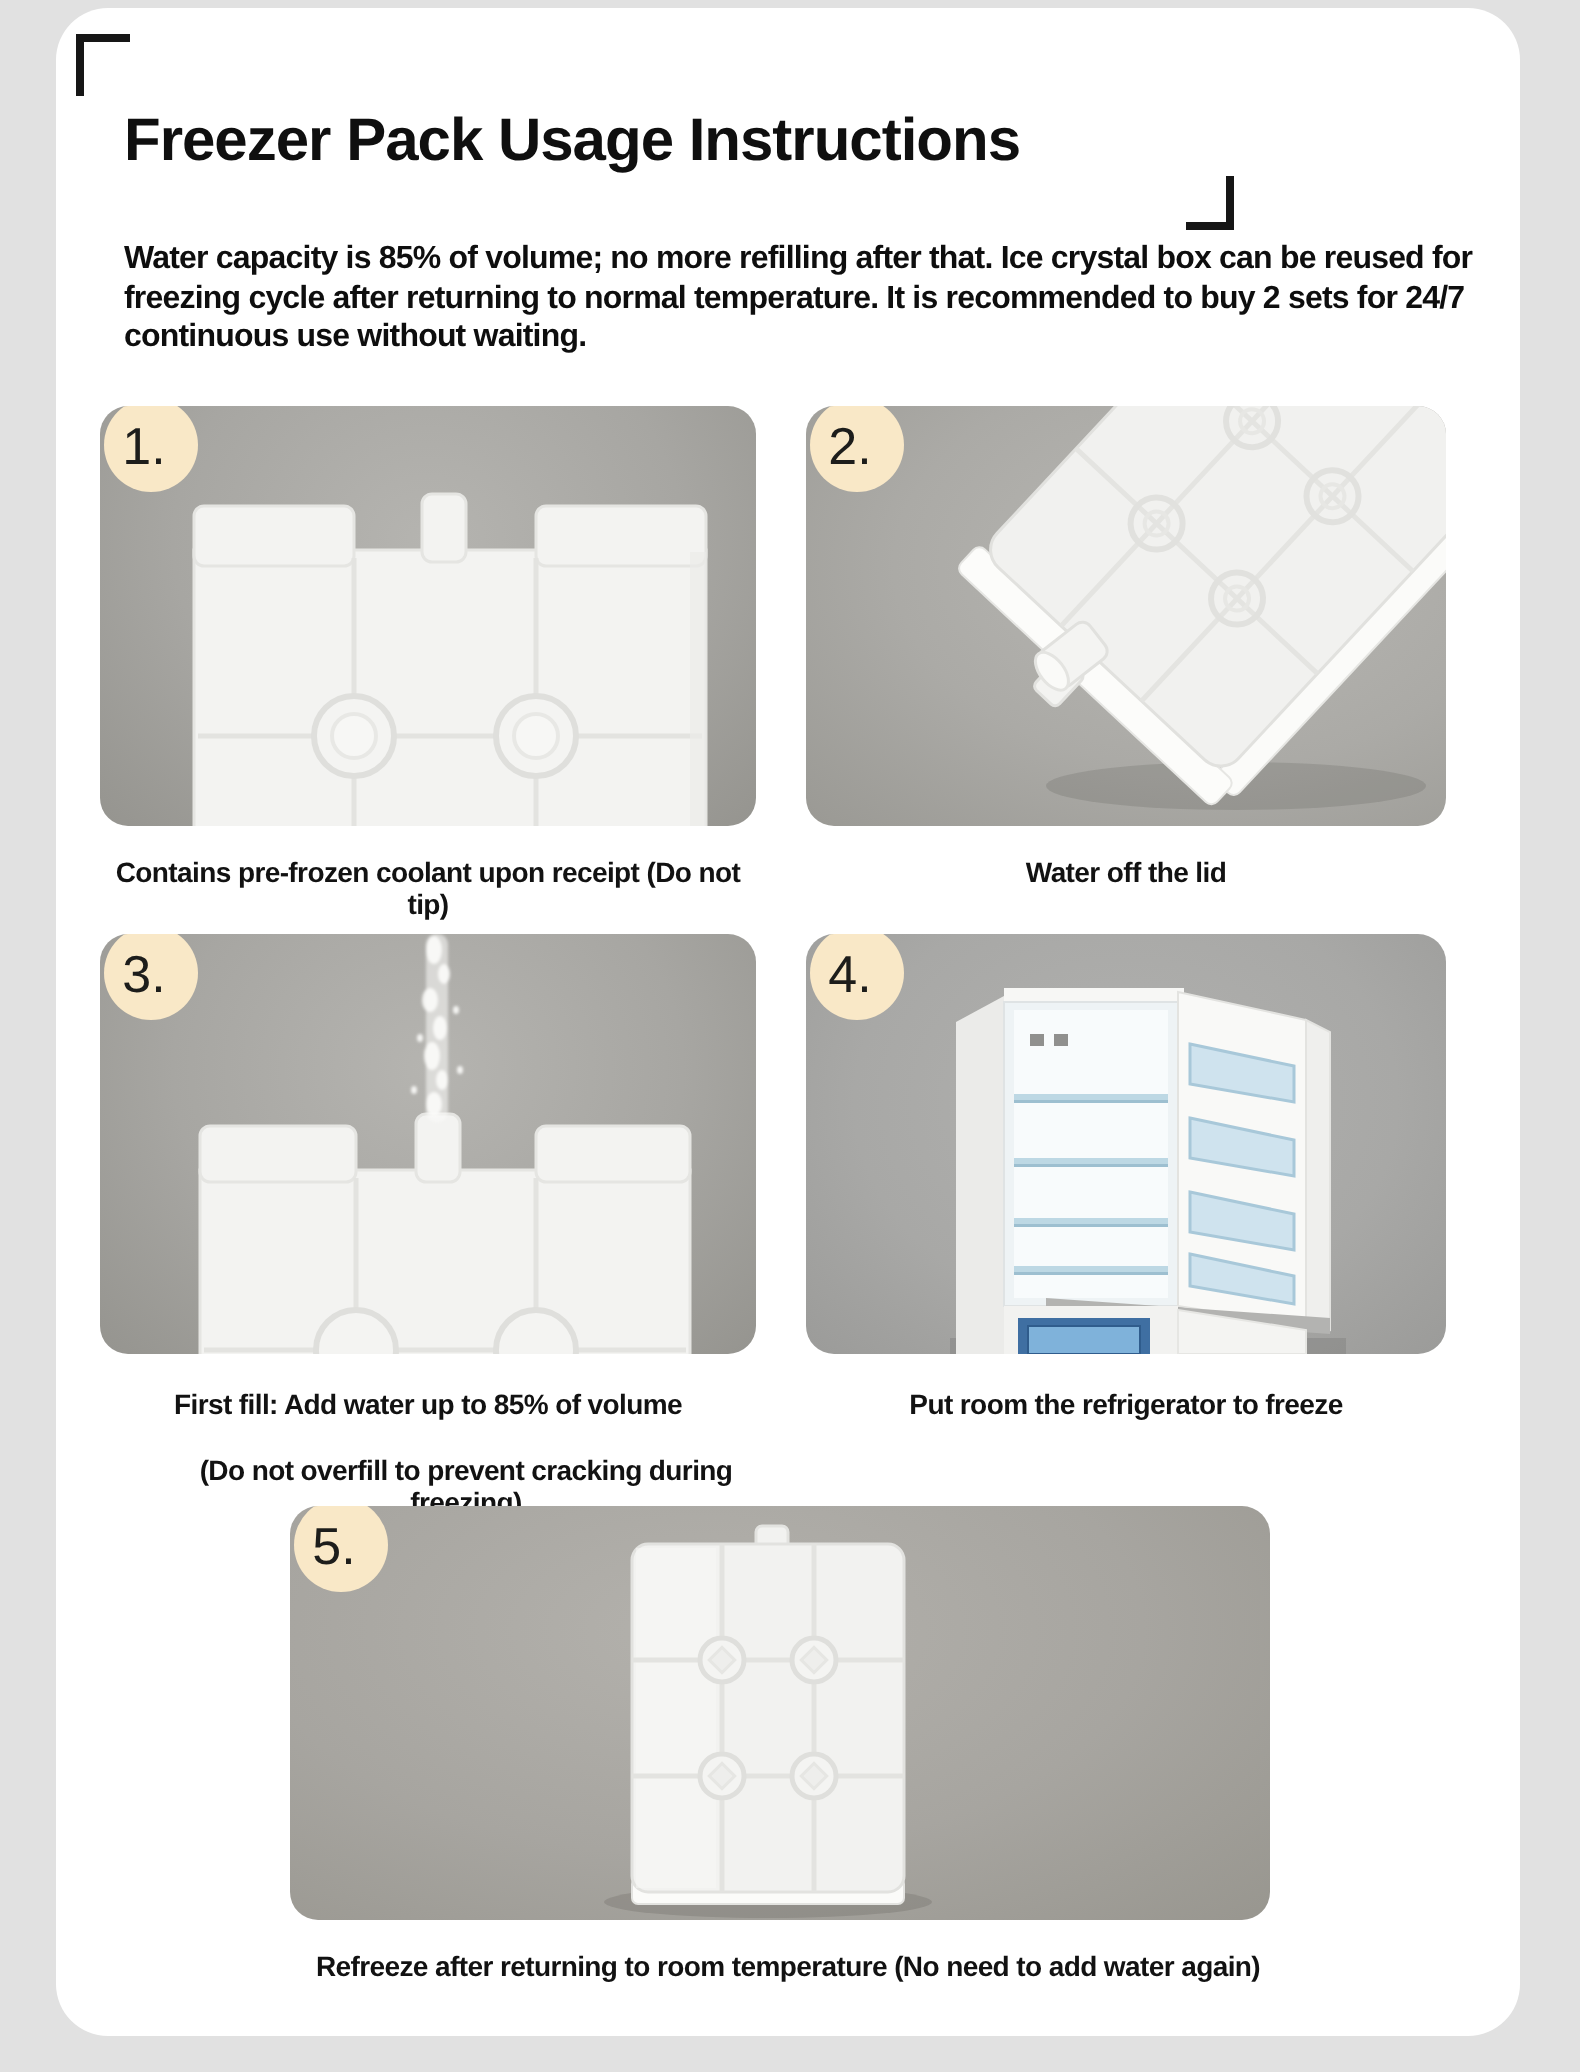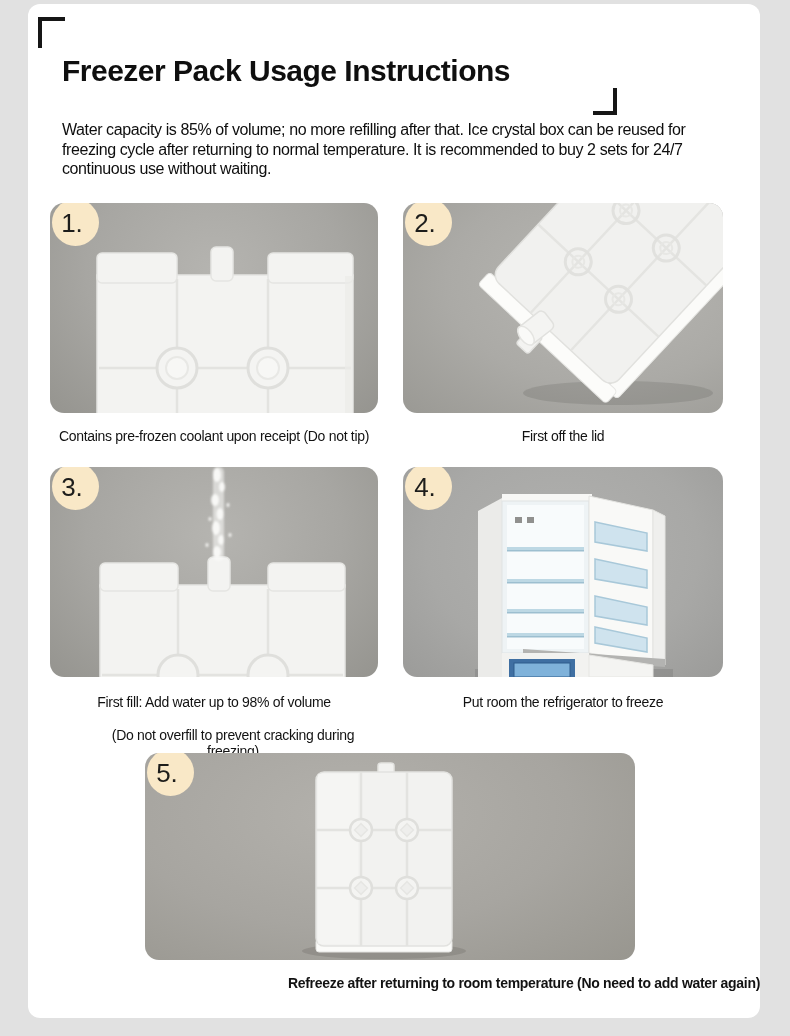--- a/index.html
+++ b/index.html
@@ -4,34 +4,34 @@
 <style>
   html,body{margin:0;padding:0;}
   body{
     width:790px;height:1036px;position:relative;overflow:hidden;
     background:#e1e1e1;
     font-family:"Liberation Sans",sans-serif;
     color:#111;
   }
   .card{
     position:absolute;left:28px;top:4px;width:732px;height:1014px;
-    background:#ffffff;border-radius:12px;
+    background:#ffffff;border-radius:26px;
   }
   .bracket{position:absolute;}
   .bracket-tl{left:10px;top:13px;width:23px;height:27px;
     border-top:4px solid #161616;border-left:4px solid #161616;}
   .bracket-br{left:565px;top:84px;width:20px;height:23px;
     border-right:4px solid #161616;border-bottom:4px solid #161616;}
   .title{
     position:absolute;left:34px;top:50px;margin:0;
     font-size:30px;font-weight:700;letter-spacing:-0.5px;color:#0f0f0f;
   }
   .intro{
     position:absolute;left:34px;top:116px;width:676px;margin:0;
-    font-size:16px;font-weight:400;line-height:19.5px;letter-spacing:-0.4px;color:#0e0e0e;
+    font-size:16px;font-weight:700;line-height:19.5px;letter-spacing:-0.4px;color:#0e0e0e;
   }
   .row{position:absolute;left:22px;display:flex;gap:25px;}
   .row1{top:199px;}
   .row2{top:463px;}
   figure{margin:0;}
   .w328{width:328px;}
   .w320{width:320px;}
   .photo{
     position:relative;height:210px;border-radius:14px;overflow:hidden;
     background:radial-gradient(ellipse at 50% 32%, #b5b4b0 0%, #a7a6a2 55%, #95948f 100%);
@@ -41,27 +41,27 @@
   .photo-5{height:207px;background:radial-gradient(ellipse at 42% 30%, #b3b1ac 0%, #a7a5a0 55%, #98968f 100%);}
   .photo svg{display:block;width:100%;height:100%;}
   .badge{
     position:absolute;top:-4px;left:2px;width:47px;height:47px;border-radius:50%;
     background:#f9e8c7;display:flex;align-items:center;justify-content:center;
     padding-right:7px;padding-top:1px;box-sizing:border-box;
     font-size:26px;font-weight:400;color:#1d1d1b;
   }
   .cap{
     display:block;margin-top:15px;text-align:center;
-    font-size:14px;font-weight:400;letter-spacing:-0.3px;color:#121212;
+    font-size:14px;font-weight:700;letter-spacing:-0.3px;color:#121212;
   }
   .row2 .cap{margin-top:17px;}
   .cap2{margin-top:10px;margin-left:38px;}
   .step5{position:absolute;left:117px;top:749px;width:490px;}
   .caption5{
-    position:absolute;left:0;right:0;top:971px;text-align:right;margin:0;
+    position:absolute;left:0;right:0;top:971px;text-align:center;margin:0;
     font-size:14px;font-weight:700;letter-spacing:-0.3px;color:#121212;
   }
 </style>
 </head>
 <body>
 
 <div class="card">
 
   <span class="bracket bracket-tl"></span>
   <h1 class="title">Freezer Pack Usage Instructions</h1>
@@ -126,21 +126,21 @@
           <g transform="translate(134,124) rotate(-38)">
             <rect x="-16" y="-11" width="31" height="22" rx="5" fill="#f4f4f2" stroke="#e1e1de" stroke-width="1.5"></rect>
             <ellipse cx="-14" cy="0" rx="6" ry="11" fill="#fafaf8" stroke="#e4e4e1" stroke-width="1.5"></ellipse>
           </g>
         </svg>
         <span class="badge">
             <span>2.</span>
           </span>
       </div>
       <figcaption>
-        <span class="cap">First off the lid</span>
+        <span class="cap">Water off the lid</span>
       </figcaption>
     </figure>
   </div>
 
   <div class="row row2">
 
     <figure class="w328">
       <div class="photo">
         <svg viewBox="0 0 328 210">
           <defs>
@@ -174,21 +174,21 @@
               <ellipse cx="157" cy="78" rx="1.5" ry="2"></ellipse>
               <ellipse cx="180" cy="68" rx="1.5" ry="2"></ellipse>
             </g>
           </g>
         </svg>
         <span class="badge">
             <span>3.</span>
           </span>
       </div>
       <figcaption>
-        <span class="cap">First fill: Add water up to 98% of volume</span>
+        <span class="cap">First fill: Add water up to 85% of volume</span>
         <span class="cap cap2">(Do not overfill to prevent cracking during freezing)</span>
       </figcaption>
     </figure>
 
     <figure class="w320">
       <div class="photo photo-4">
         <svg viewBox="0 0 320 210">
           <rect x="72" y="202" width="198" height="8" fill="rgba(80,80,78,0.18)"></rect>
           <polygon points="75,44 99,31 99,210 75,210" fill="#ebebe9"></polygon>
           <rect x="99" y="27" width="90" height="9" fill="#f7f7f5"></rect>

